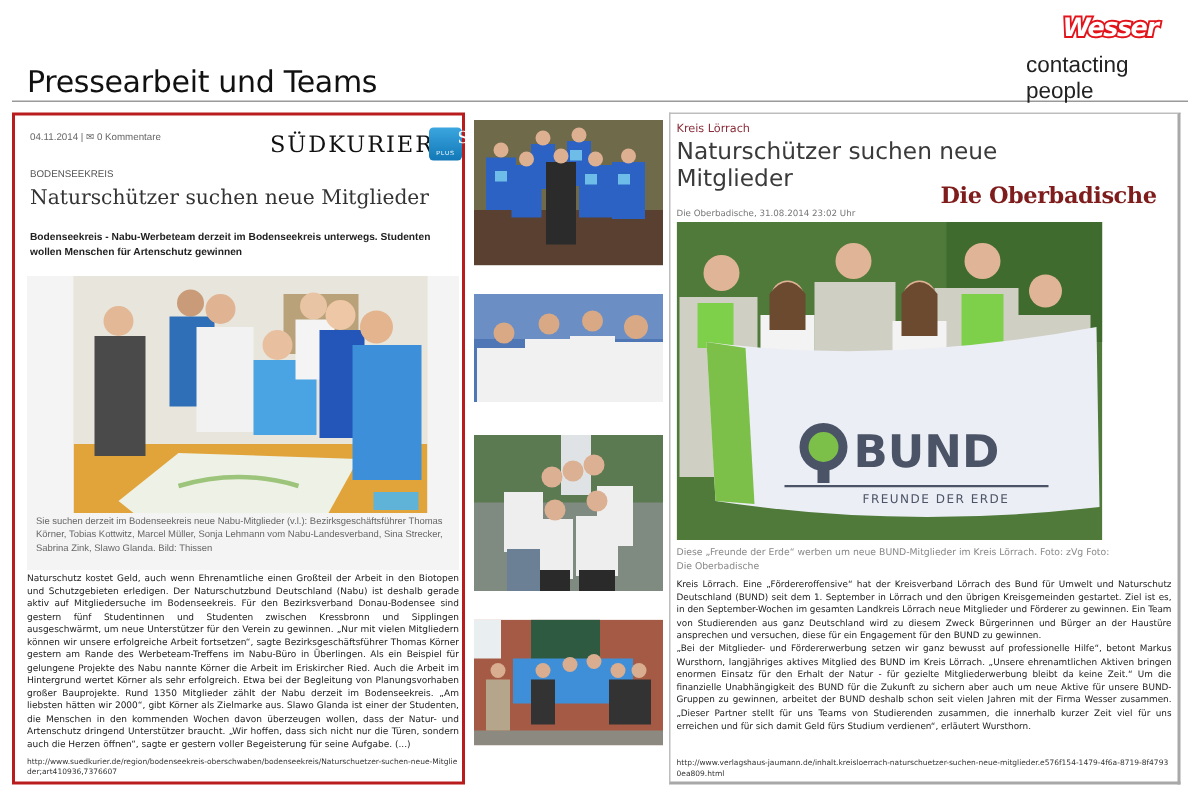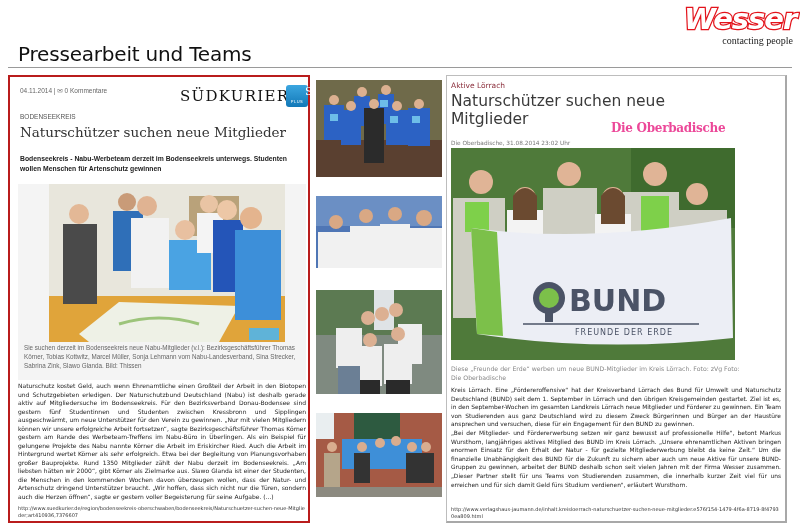--- a/index.html
+++ b/index.html
@@ -4,22 +4,22 @@
 <style>
   * { box-sizing: border-box; margin: 0; padding: 0; }
   html, body { width: 800px; height: 529px; background: #ffffff; overflow: hidden; }
   body { position: relative; font-family: "DejaVu Sans", sans-serif; color: #111; }
 
   
   .slide-title { position: absolute; left: 18px; top: 30px; font-family: "DejaVu Sans", sans-serif; font-size: 20px; color: #111; letter-spacing: -0.2px; margin-top: 12px; }
   .title-rule { position: absolute; left: 8px; right: 8px; top: 67px; height: 1px; background: #9a9a9a; }
 
   .logo { position: absolute; left: 684px; top: 2px; width: 112px; height: 48px; }
-  .logo-word { position: absolute; left: 0; top: 0; width: 112px; text-align: center; font-family: "DejaVu Sans", sans-serif; font-weight: bold; font-size: 29px; font-style: italic; color: #ffffff; -webkit-text-stroke: 2.5px #e3131b; paint-order: stroke fill; letter-spacing: -1px; line-height: 34px; }
-  .logo-tag { position: absolute; right: 3px; top: 33px; font-family: Liberation Serif, serif; font-size: 10px; color: #222; }
+  .logo-word { position: absolute; left: 0; top: 0; width: 112px; text-align: center; font-family: "DejaVu Sans", sans-serif; font-weight: bold; font-size: 17px; font-style: italic; color: #ffffff; -webkit-text-stroke: 2.5px #e3131b; paint-order: stroke fill; letter-spacing: -1px; line-height: 34px; }
+  .logo-tag { position: absolute; right: 3px; top: 33px; font-family: Liberation Sans, sans-serif; font-size: 15px; color: #222; }
 
   
   .art-left { position: absolute; left: 8px; top: 75px; width: 302px; height: 448px; border: 2px solid #b91c1c; background: #fff; }
   .sk-meta { position: absolute; left: 10px; top: 10px; font-family: "Liberation Sans", sans-serif; font-size: 6.5px; color: #666; }
   .sk-brand { position: absolute; left: 170px; top: 10px; font-family: "DejaVu Serif", serif; font-size: 15px; color: #111; letter-spacing: 1.3px; }
   .sk-plus { position: absolute; left: 276px; top: 8px; width: 22px; height: 22px; border-radius: 3px; background: linear-gradient(#3ba6e0, #1278b7); color: #fff; text-align: center; }
   .sk-plus .sk { display: block; font-family: "DejaVu Serif", serif; font-size: 11px; line-height: 14px; padding-left: 19px; }
   .sk-plus .plus { display: block; font-family: "Liberation Sans", sans-serif; font-size: 4px; line-height: 5px; letter-spacing: 0.5px; }
   .sk-section { position: absolute; left: 10px; top: 36px; font-family: "Liberation Sans", sans-serif; font-size: 6.5px; color: #555; }
   .sk-headline { position: absolute; left: 10px; top: 47px; font-family: "DejaVu Serif", serif; font-size: 13.5px; color: #333; }
@@ -34,21 +34,21 @@
   .mid-photo { position: absolute; left: 316px; width: 126px; overflow: hidden; }
   .mp1 { top: 80px; height: 97px; }
   .mp2 { top: 196px; height: 72px; }
   .mp3 { top: 290px; height: 104px; }
   .mp4 { top: 413px; height: 84px; }
 
   
   .art-right { position: absolute; left: 446px; top: 75px; width: 341px; height: 448px; border: 1px solid #bdbdbd; border-right: 2px solid #a8a8a8; border-bottom: 2px solid #a8a8a8; background: #fff; }
   .ob-section { position: absolute; left: 4px; top: 5px; font-family: "DejaVu Sans", sans-serif; font-size: 7.5px; color: #8a2d3a; }
   .ob-headline { position: absolute; left: 4px; top: 16px; width: 250px; font-family: "DejaVu Sans", sans-serif; font-size: 15.5px; line-height: 18px; color: #3a3a3a; }
-  .ob-brand { position: absolute; left: 164px; top: 45px; font-family: "DejaVu Serif", serif; font-weight: bold; font-size: 12px; color: #ec4899; letter-spacing: -0.3px; }
+  .ob-brand { position: absolute; left: 180px; top: 45px; font-family: "DejaVu Serif", serif; font-weight: bold; font-size: 15px; color: #7f1d1d; letter-spacing: -0.3px; }
   .ob-meta { position: absolute; left: 4px; top: 64px; font-family: "DejaVu Sans", sans-serif; font-size: 5.8px; color: #777; }
   .ob-photo { position: absolute; left: 4px; top: 72px; width: 284px; height: 240px; overflow: hidden; }
   .ob-caption { position: absolute; left: 4px; top: 288px; width: 290px; font-family: "DejaVu Sans", sans-serif; font-size: 6.2px; line-height: 9px; color: #888; }
   .ob-body { position: absolute; left: 4px; top: 310px; width: 330px; font-family: "DejaVu Sans", sans-serif; font-size: 5.9px; line-height: 8.6px; color: #222; text-align: justify; }
   .ob-url { position: absolute; left: 4px; top: 430px; width: 330px; font-family: "DejaVu Sans", sans-serif; font-size: 5px; line-height: 7px; color: #333; word-break: break-all; }
 
   svg { display: block; }
 </style>
 </head>
 <body>
@@ -196,21 +196,21 @@
         <circle cx="46" cy="34" r="5"></circle>
         <circle cx="64" cy="30" r="5"></circle>
         <circle cx="80" cy="28" r="5"></circle>
         <circle cx="96" cy="34" r="5"></circle>
         <circle cx="110" cy="34" r="5"></circle>
       </g>
   </svg>
 </div>
 
 <div class="art-right">
-  <div class="ob-section">Aktive Lörrach</div>
+  <div class="ob-section">Kreis Lörrach</div>
   <div class="ob-headline">Naturschützer suchen neue Mitglieder</div>
   <div class="ob-brand">Die Oberbadische</div>
   <div class="ob-meta">Die Oberbadische, 31.08.2014 23:02 Uhr</div>
   <div class="ob-photo">
     <svg width="284" height="212" viewBox="0 0 284 212">
       <rect width="284" height="212" fill="#4f7a3a"></rect>
       <rect x="180" y="0" width="104" height="80" fill="#3f6b2e"></rect>
 
       <g fill="#cfcfc4">
           <rect x="2" y="50" width="52" height="120"></rect>

